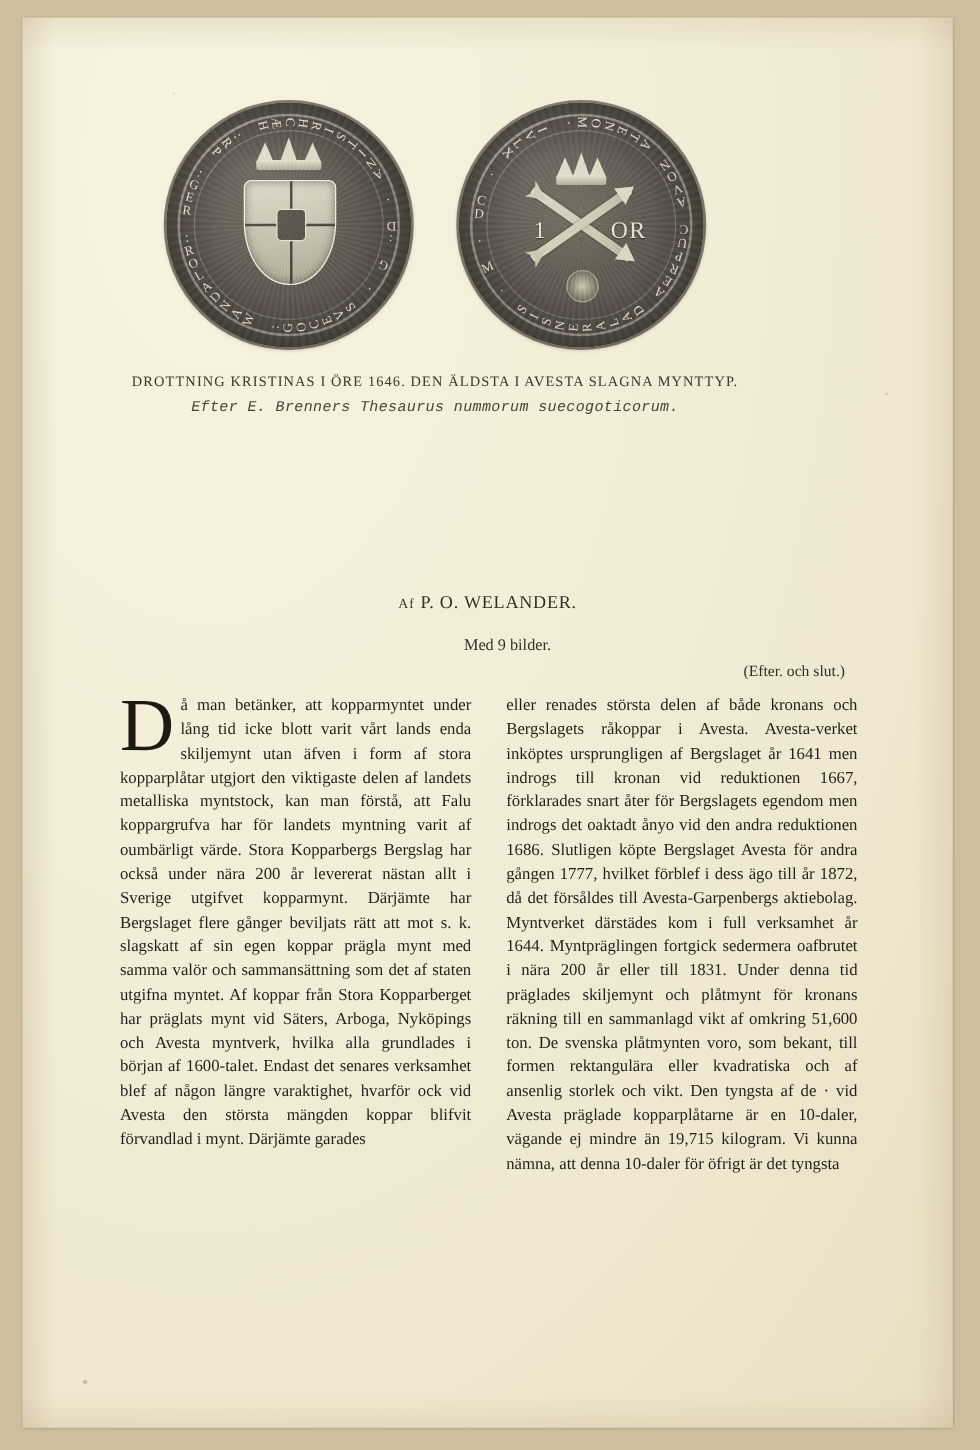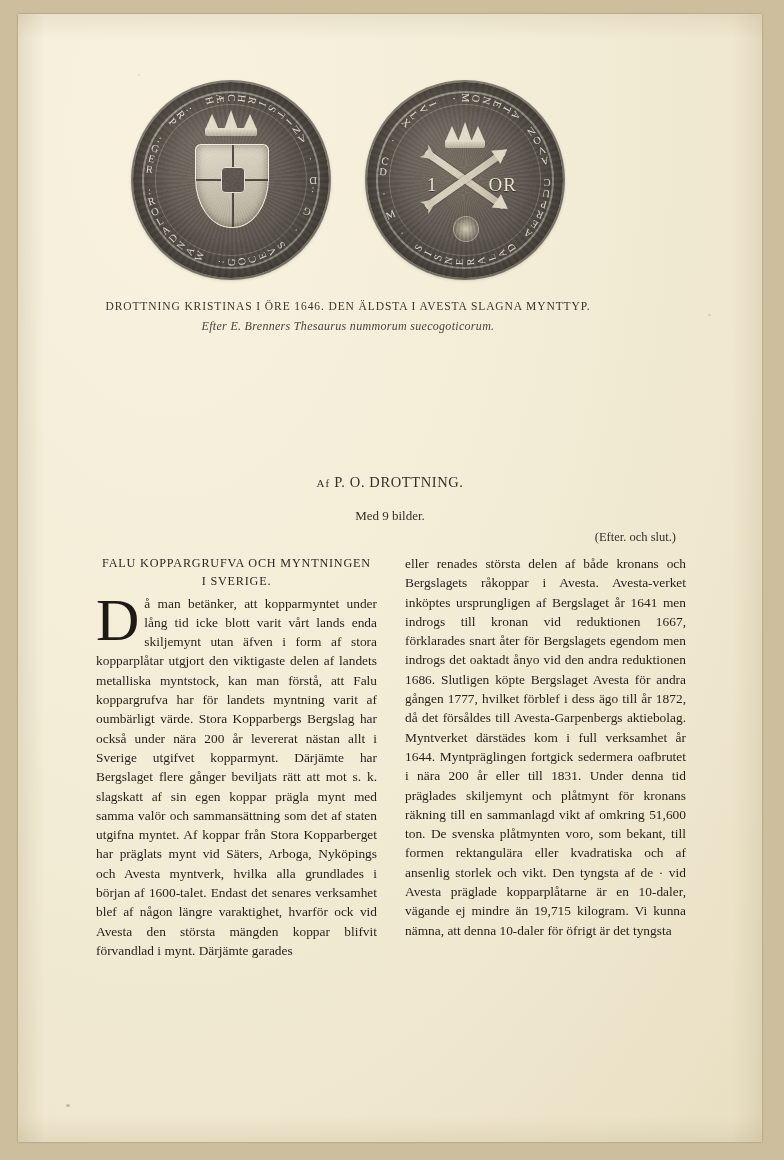--- a/index.html
+++ b/index.html
@@ -237,21 +237,21 @@
   
   .caption-main {
     margin-top: 18px;
     font-family: "Liberation Serif", serif;
     font-size: 11.5px;
     letter-spacing: .9px;
     color: #3a352c;
   }
   .caption-sub {
     margin-top: 7px;
-    font-family: Liberation Serif, serif;
+    font-family: Liberation Mono, monospace;
     font-style: italic;
     font-size: 12px;
     letter-spacing: .3px;
     color: #4a443a;
   }
 
   
   #title {
     position: absolute;
     top: 420px;
@@ -272,21 +272,21 @@
     letter-spacing: .6px;
     color: #33302a;
   }
   #byline .af {
     font-size: 11px;
     letter-spacing: 1px;
   }
   #figcount {
     position: absolute;
     top: 494px;
-    left: 0;
+    left: 16px;
     width: 744px;
     text-align: center;
     font-size: 13px;
     color: #33302a;
   }
   #contnote {
     position: absolute;
     top: 516px;
     right: 86px;
     font-size: 12.5px;
@@ -482,30 +482,26 @@
         <div class="rosette"></div>
       </div>
     </div>
 
     <div class="caption-main">DROTTNING KRISTINAS I ÖRE 1646.   DEN ÄLDSTA I AVESTA SLAGNA MYNTTYP.</div>
     <div class="caption-sub">Efter E. Brenners Thesaurus nummorum suecogoticorum.</div>
   </div>
 
   <div id="byline">
     <span class="af">Af</span>
-    <span>P. O. DROTTNING.</span>
+    <span>P. O. WELANDER.</span>
   </div>
   <div id="figcount">Med 9 bilder.</div>
   <div id="contnote">(Efter. och slut.)</div>
 
   <div id="columns">
     <div class="col">
-      <div class="colhead">
-        <div>FALU KOPPARGRUFVA OCH MYNTNINGEN</div>
-        <div>I SVERIGE.</div>
-      </div>
       <p><span class="dropcap">D</span><span>å man betänker, att kopparmyntet under lång tid icke blott varit vårt lands enda skiljemynt utan äfven i form af stora kopparplåtar utgjort den viktigaste delen af landets metalliska myntstock, kan man förstå, att Falu koppargrufva har för landets myntning varit af oumbärligt värde. Stora Kopparbergs Bergslag har också under nära 200 år levererat nästan allt i Sverige utgifvet kopparmynt. Därjämte har Bergslaget flere gånger beviljats rätt att mot s. k. slagskatt af sin egen koppar prägla mynt med samma valör och sammansättning som det af staten utgifna myntet. Af koppar från Stora Kopparberget har präglats mynt vid Säters, Arboga, Nyköpings och Avesta myntverk, hvilka alla grundlades i början af 1600-talet. Endast det senares verksamhet blef af någon längre varaktighet, hvarför ock vid Avesta den största mängden koppar blifvit förvandlad i mynt. Därjämte garades</span></p>
     </div>
     <div class="col">
       <p>eller renades största delen af både kronans och Bergslagets råkoppar i Avesta. Avesta-verket inköptes ursprungligen af Bergslaget år 1641 men indrogs till kronan vid reduktionen 1667, förklarades snart åter för Bergslagets egendom men indrogs det oaktadt ånyo vid den andra reduktionen 1686. Slutligen köpte Bergslaget Avesta för andra gången 1777, hvilket förblef i dess ägo till år 1872, då det försåldes till Avesta-Garpenbergs aktiebolag. Myntverket därstädes kom i full verksamhet år 1644. Myntpräglingen fortgick sedermera oafbrutet i nära 200 år eller till 1831. Under denna tid präglades skiljemynt och plåtmynt för kronans räkning till en sammanlagd vikt af omkring 51,600 ton. De svenska plåtmynten voro, som bekant, till formen rektangulära eller kvadratiska och af ansenlig storlek och vikt. Den tyngsta af de · vid Avesta präglade kopparplåtarne är en 10-daler, vägande ej mindre än 19,715 kilogram. Vi kunna nämna, att denna 10-daler för öfrigt är det tyngsta</p>
     </div>
   </div>
 </div>
 
 </body></html>

